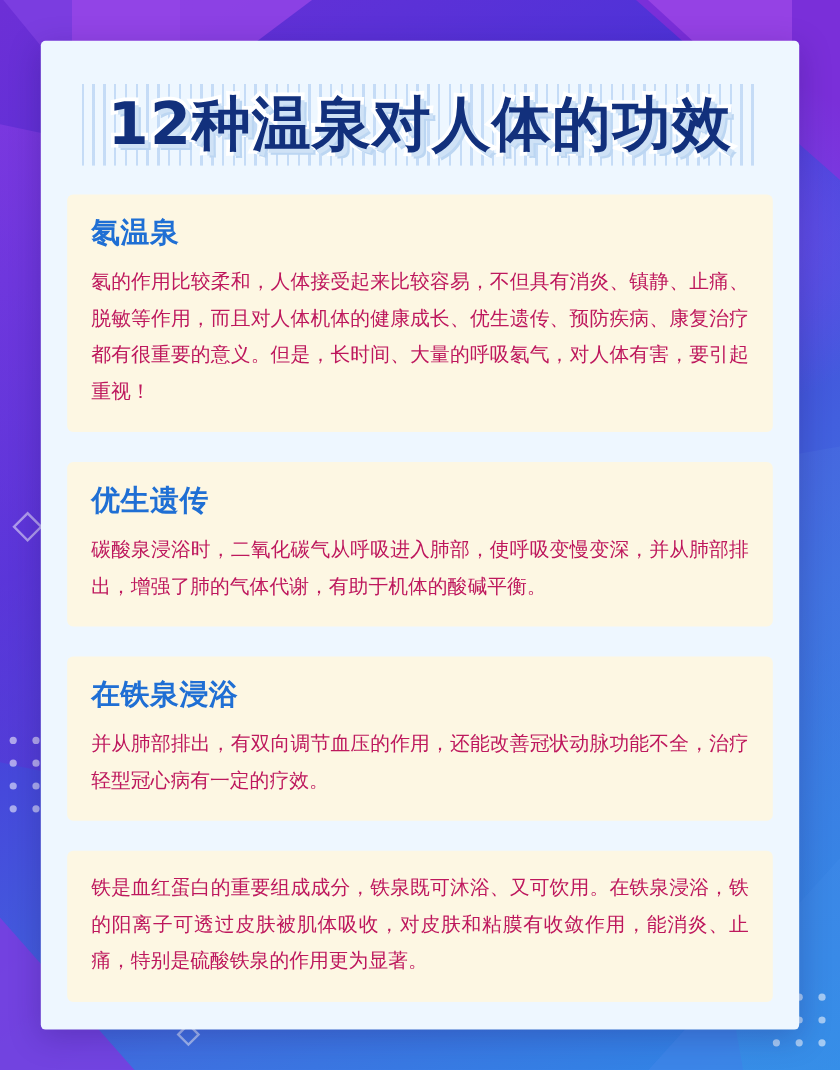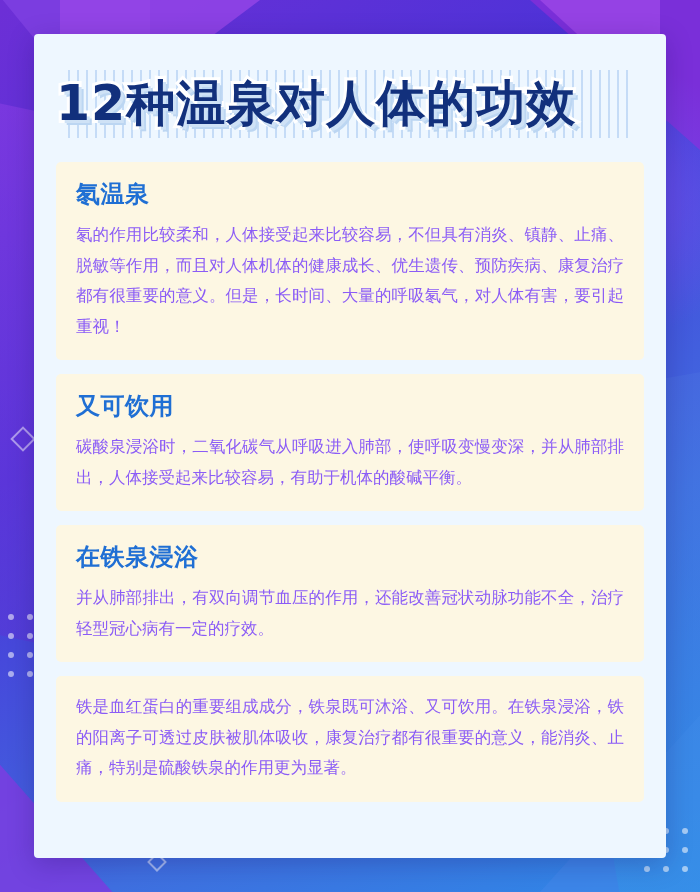--- a/index.html
+++ b/index.html
@@ -122,20 +122,21 @@
     padding: 22px 22px 20px;
     overflow: hidden;
   }
 
   
   .title-wrap {
     position: relative;
     height: 96px;
     display: flex;
     align-items: center;
+    justify-content: center;
   }
   .title {
     font-family: "DejaVu Sans", "Liberation Sans", sans-serif;
     font-size: 49px;
     font-weight: bold;
     letter-spacing: 1px;
     color: #12307c;
     -webkit-text-stroke: 6px #ffffff;
     paint-order: stroke fill;
     text-shadow:
@@ -153,21 +154,21 @@
     );
     z-index: 0;
   }
   .title { position: relative; z-index: 1; }
 
   
   .sections {
     margin-top: 10px;
     display: flex;
     flex-direction: column;
-    gap: 14px;
+    gap: 25px;
   }
 
   .section {
     background: #fdf7e3;
     border-radius: 5px;
     padding: 16px 20px 18px;
   }
   .section.alt { background: #fdf7e3; }
 
   .section-title {
@@ -175,21 +176,21 @@
     font-size: 24px;
     font-weight: bold;
     color: #1f6fd4;
     margin-bottom: 10px;
     letter-spacing: .5px;
   }
   .section-body {
     font-family: "DejaVu Sans", "Liberation Sans", sans-serif;
     font-size: 16.5px;
     line-height: 1.85;
-    color: #8b5cf6;
+    color: #be185d;
     text-align: justify;
   }
 </style>
 </head>
 <body>
 
 <div class="poster">
 
   <div class="bg-shape bg-tri-1"></div>
   <div class="bg-shape bg-tri-2"></div>
@@ -239,28 +240,28 @@
     </div>
 
     <div class="sections">
 
       <div class="section">
         <div class="section-title">氡温泉</div>
         <div class="section-body">氡的作用比较柔和，人体接受起来比较容易，不但具有消炎、镇静、止痛、脱敏等作用，而且对人体机体的健康成长、优生遗传、预防疾病、康复治疗都有很重要的意义。但是，长时间、大量的呼吸氡气，对人体有害，要引起重视！</div>
       </div>
 
       <div class="section alt">
-        <div class="section-title">又可饮用</div>
-        <div class="section-body">碳酸泉浸浴时，二氧化碳气从呼吸进入肺部，使呼吸变慢变深，并从肺部排出，人体接受起来比较容易，有助于机体的酸碱平衡。</div>
+        <div class="section-title">优生遗传</div>
+        <div class="section-body">碳酸泉浸浴时，二氧化碳气从呼吸进入肺部，使呼吸变慢变深，并从肺部排出，增强了肺的气体代谢，有助于机体的酸碱平衡。</div>
       </div>
 
       <div class="section">
         <div class="section-title">在铁泉浸浴</div>
         <div class="section-body">并从肺部排出，有双向调节血压的作用，还能改善冠状动脉功能不全，治疗轻型冠心病有一定的疗效。</div>
       </div>
 
       <div class="section alt">
-        <div class="section-body">铁是血红蛋白的重要组成成分，铁泉既可沐浴、又可饮用。在铁泉浸浴，铁的阳离子可透过皮肤被肌体吸收，康复治疗都有很重要的意义，能消炎、止痛，特别是硫酸铁泉的作用更为显著。</div>
+        <div class="section-body">铁是血红蛋白的重要组成成分，铁泉既可沐浴、又可饮用。在铁泉浸浴，铁的阳离子可透过皮肤被肌体吸收，对皮肤和粘膜有收敛作用，能消炎、止痛，特别是硫酸铁泉的作用更为显著。</div>
       </div>
 
     </div>
   </div>
 </div>
 
 </body></html>

